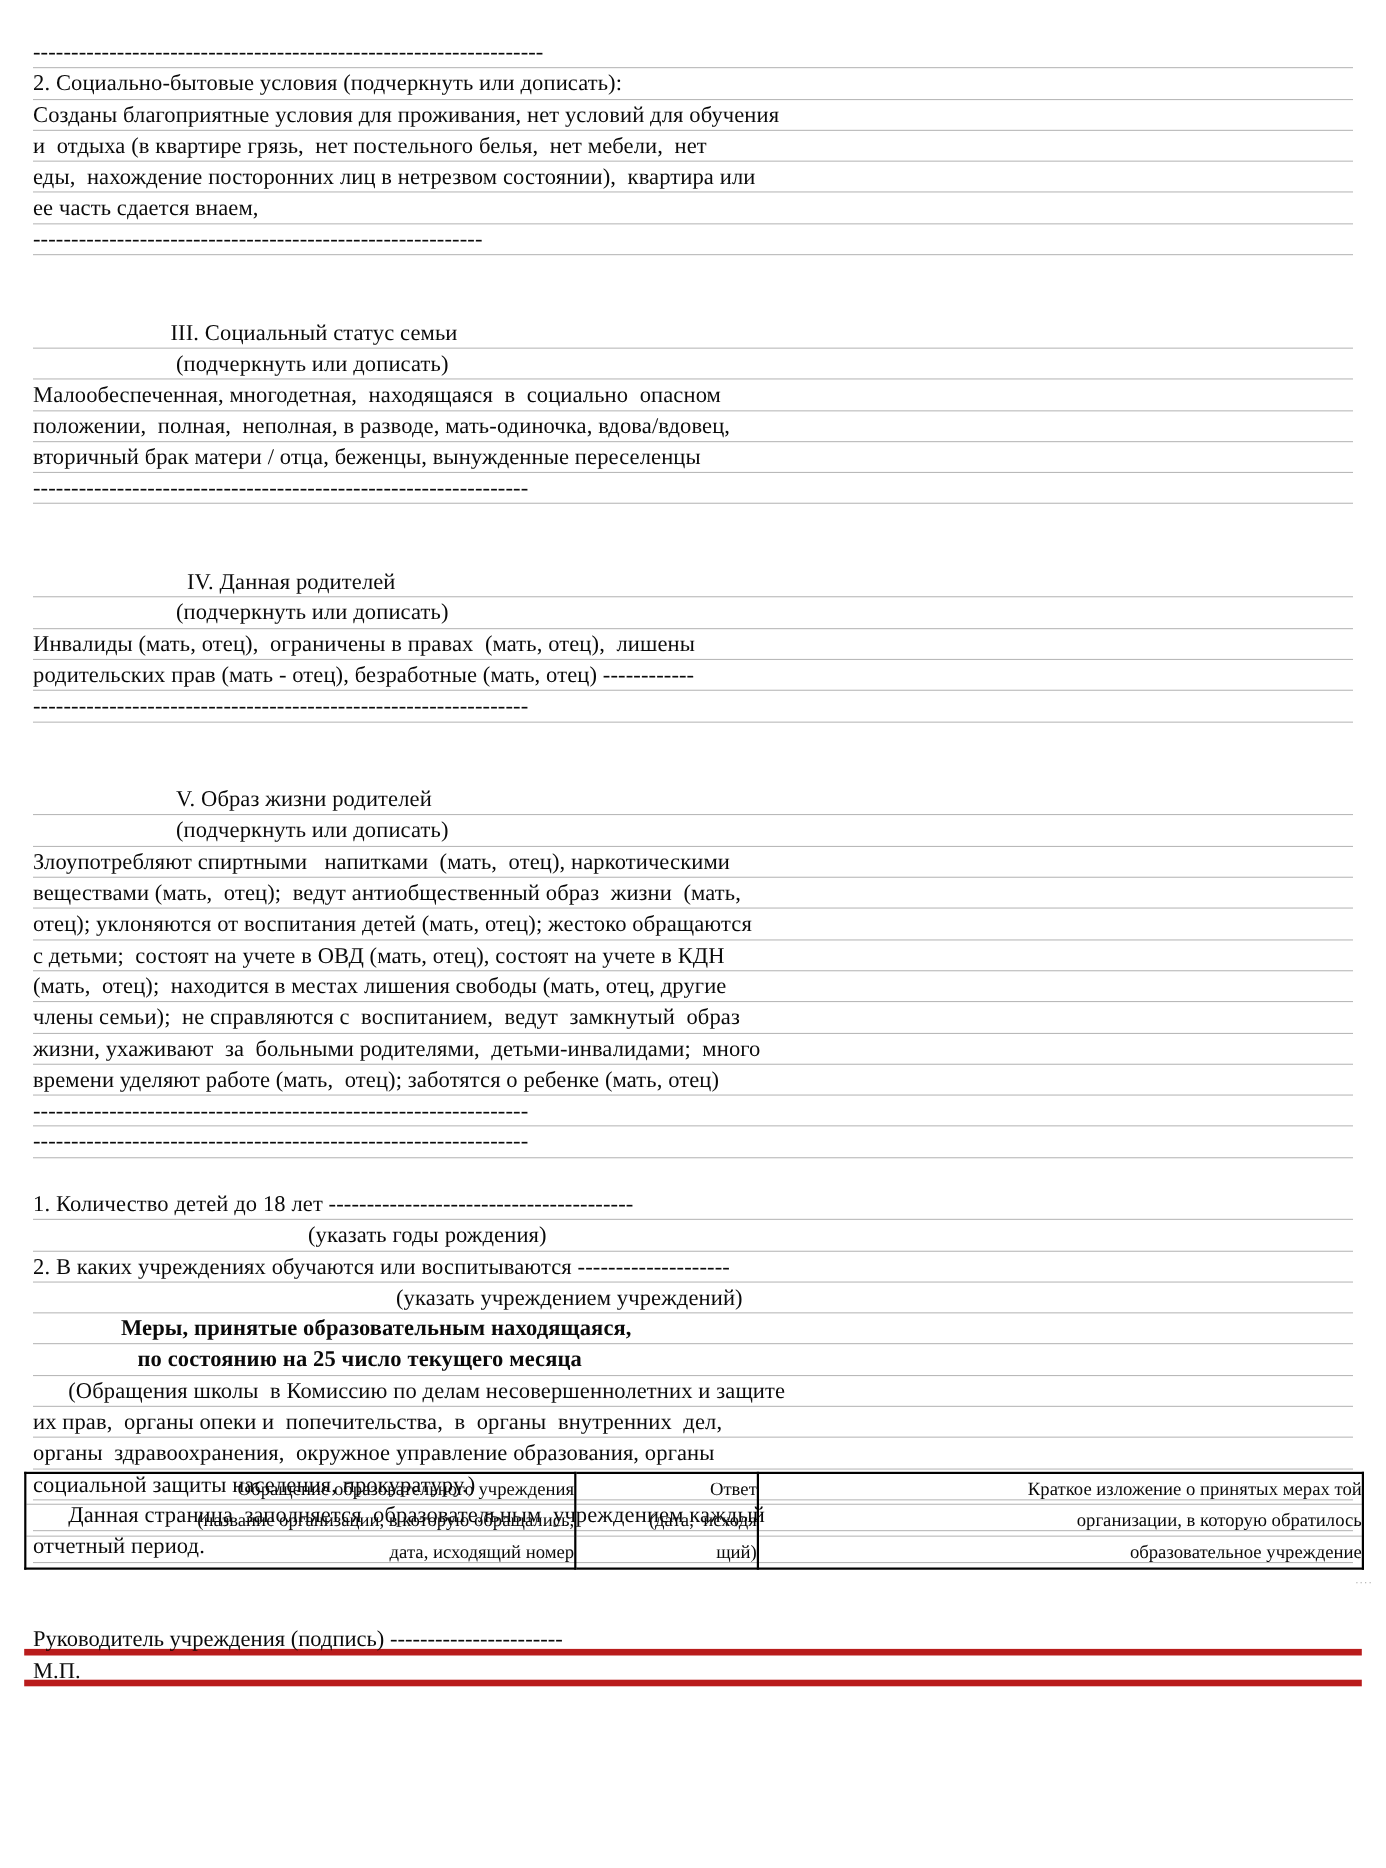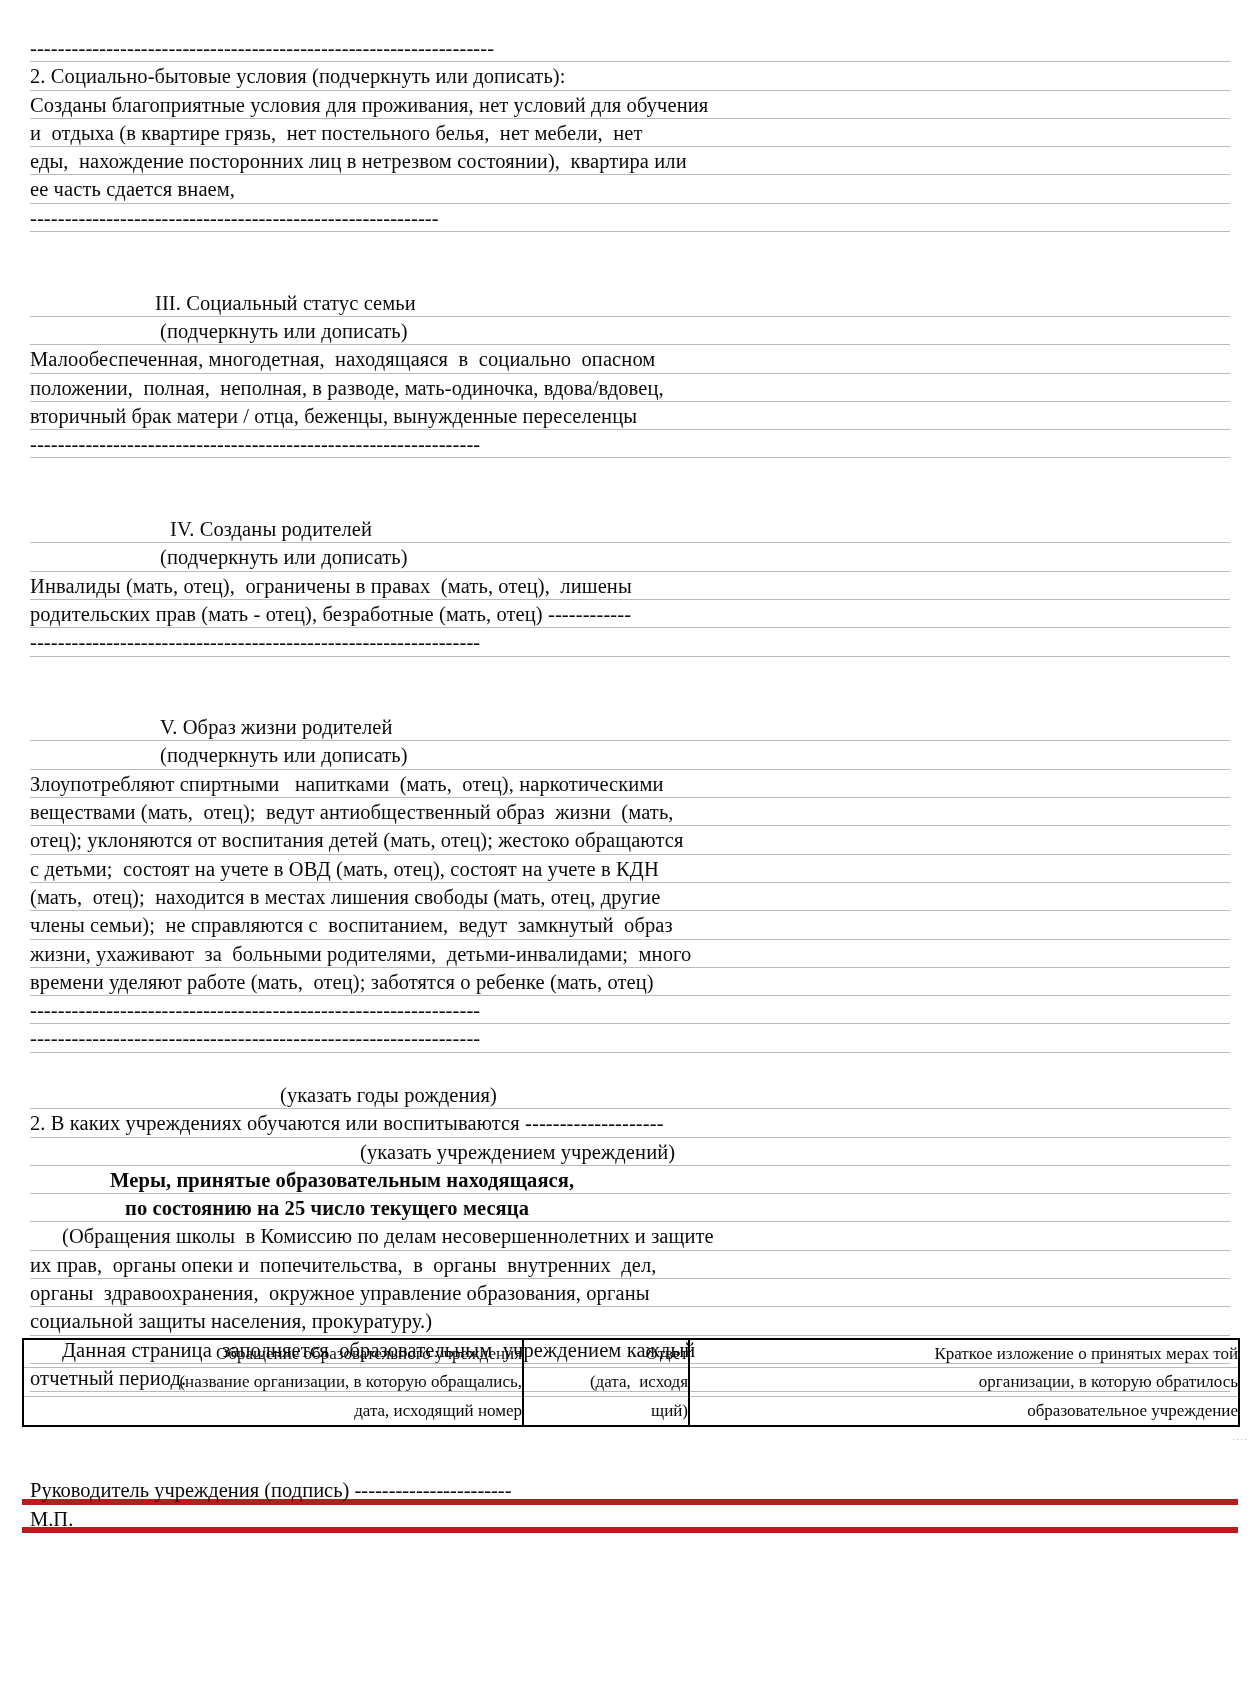--- a/index.html
+++ b/index.html
@@ -129,21 +129,21 @@
     <div class="line" style="padding-left:125px">III. Социальный статус семьи</div>
     <div class="line" style="padding-left:130px">(подчеркнуть или дописать)</div>
     <div class="line">Малообеспеченная, многодетная,  находящаяся  в  социально  опасном</div>
     <div class="line">положении,  полная,  неполная, в разводе, мать-одиночка, вдова/вдовец,</div>
     <div class="line">вторичный брак матери / отца, беженцы, вынужденные переселенцы</div>
     <div class="line dashes">-----------------------------------------------------------------</div>
 
     <div class="line noline"></div>
     <div class="line noline"></div>
 
-    <div class="line" style="padding-left:140px">IV. Созданы родителей</div>
+    <div class="line" style="padding-left:140px">IV. Данная родителей</div>
     <div class="line" style="padding-left:130px">(подчеркнуть или дописать)</div>
     <div class="line">Инвалиды (мать, отец),  ограничены в правах  (мать, отец),  лишены</div>
     <div class="line">родительских прав (мать - отец), безработные (мать, отец) ------------</div>
     <div class="line dashes">-----------------------------------------------------------------</div>
 
     <div class="line noline"></div>
     <div class="line noline"></div>
 
     <div class="line" style="padding-left:130px">V. Образ жизни родителей</div>
     <div class="line" style="padding-left:130px">(подчеркнуть или дописать)</div>
@@ -153,20 +153,21 @@
     <div class="line">с детьми;  состоят на учете в ОВД (мать, отец), состоят на учете в КДН</div>
     <div class="line">(мать,  отец);  находится в местах лишения свободы (мать, отец, другие</div>
     <div class="line">члены семьи);  не справляются с  воспитанием,  ведут  замкнутый  образ</div>
     <div class="line">жизни, ухаживают  за  больными родителями,  детьми-инвалидами;  много</div>
     <div class="line">времени уделяют работе (мать,  отец); заботятся о ребенке (мать, отец)</div>
     <div class="line dashes">-----------------------------------------------------------------</div>
     <div class="line dashes">-----------------------------------------------------------------</div>
 
     <div class="line noline"></div>
 
+    <div class="line">1. Количество детей до 18 лет ----------------------------------------</div>
     <div class="line" style="padding-left:250px">(указать годы рождения)</div>
     <div class="line">2. В каких учреждениях обучаются или воспитываются --------------------</div>
     <div class="line" style="padding-left:330px">(указать учреждением учреждений)</div>
     <div class="line b" style="padding-left:80px">Меры, принятые образовательным находящаяся,</div>
     <div class="line b" style="padding-left:95px">по состоянию на 25 число текущего месяца</div>
     <div class="line" style="padding-left:32px">(Обращения школы  в Комиссию по делам несовершеннолетних и защите</div>
     <div class="line">их прав,  органы опеки и  попечительства,  в  органы  внутренних  дел,</div>
     <div class="line">органы  здравоохранения,  окружное управление образования, органы</div>
     <div class="line">социальной защиты населения, прокуратуру.)</div>
     <div class="line" style="padding-left:32px">Данная страница  заполняется  образовательным  учреждением каждый</div>

